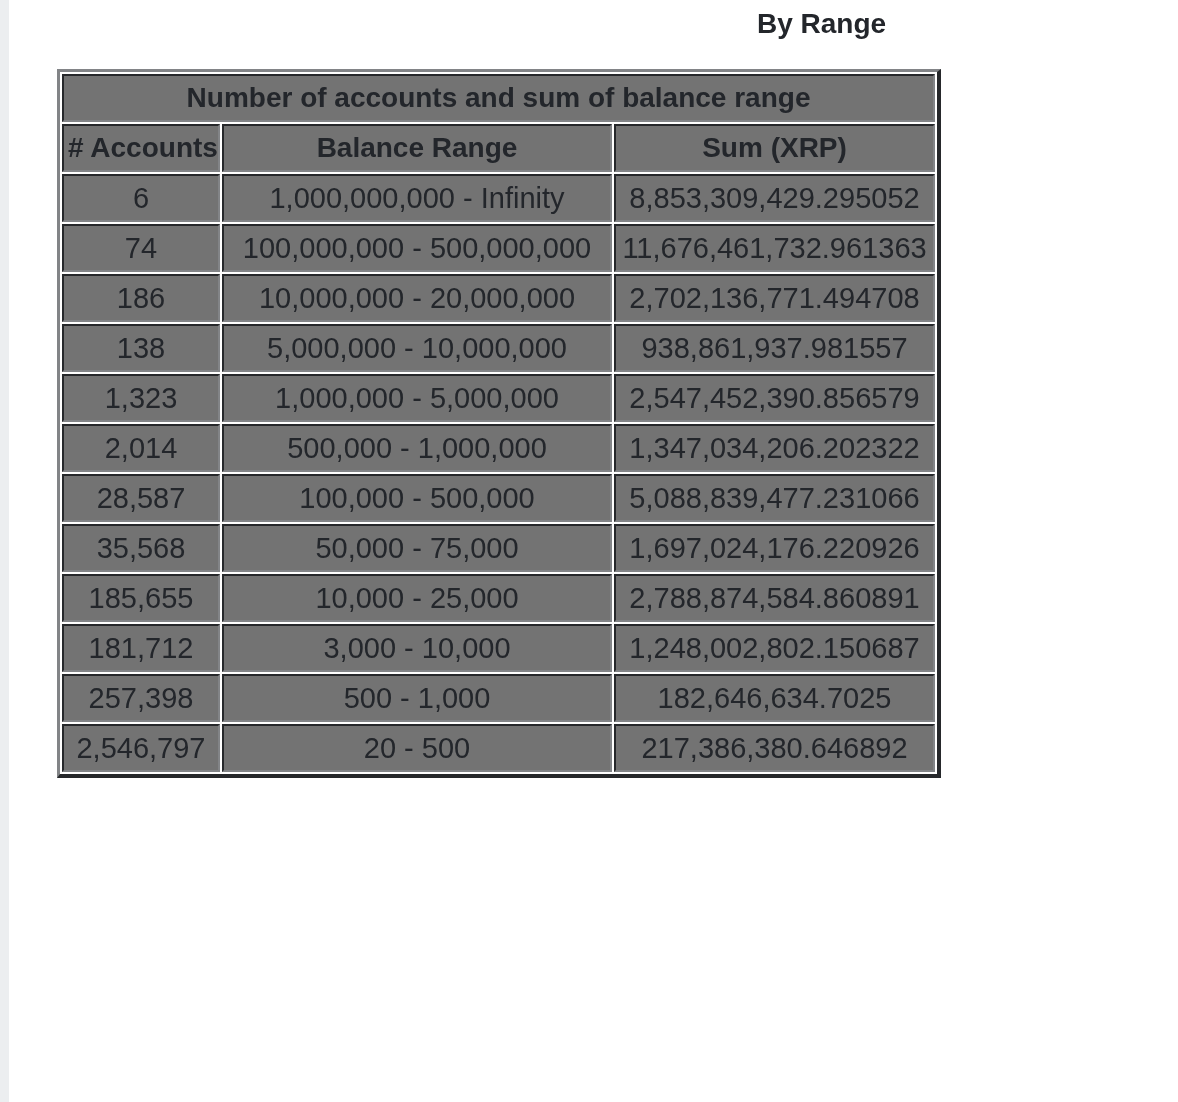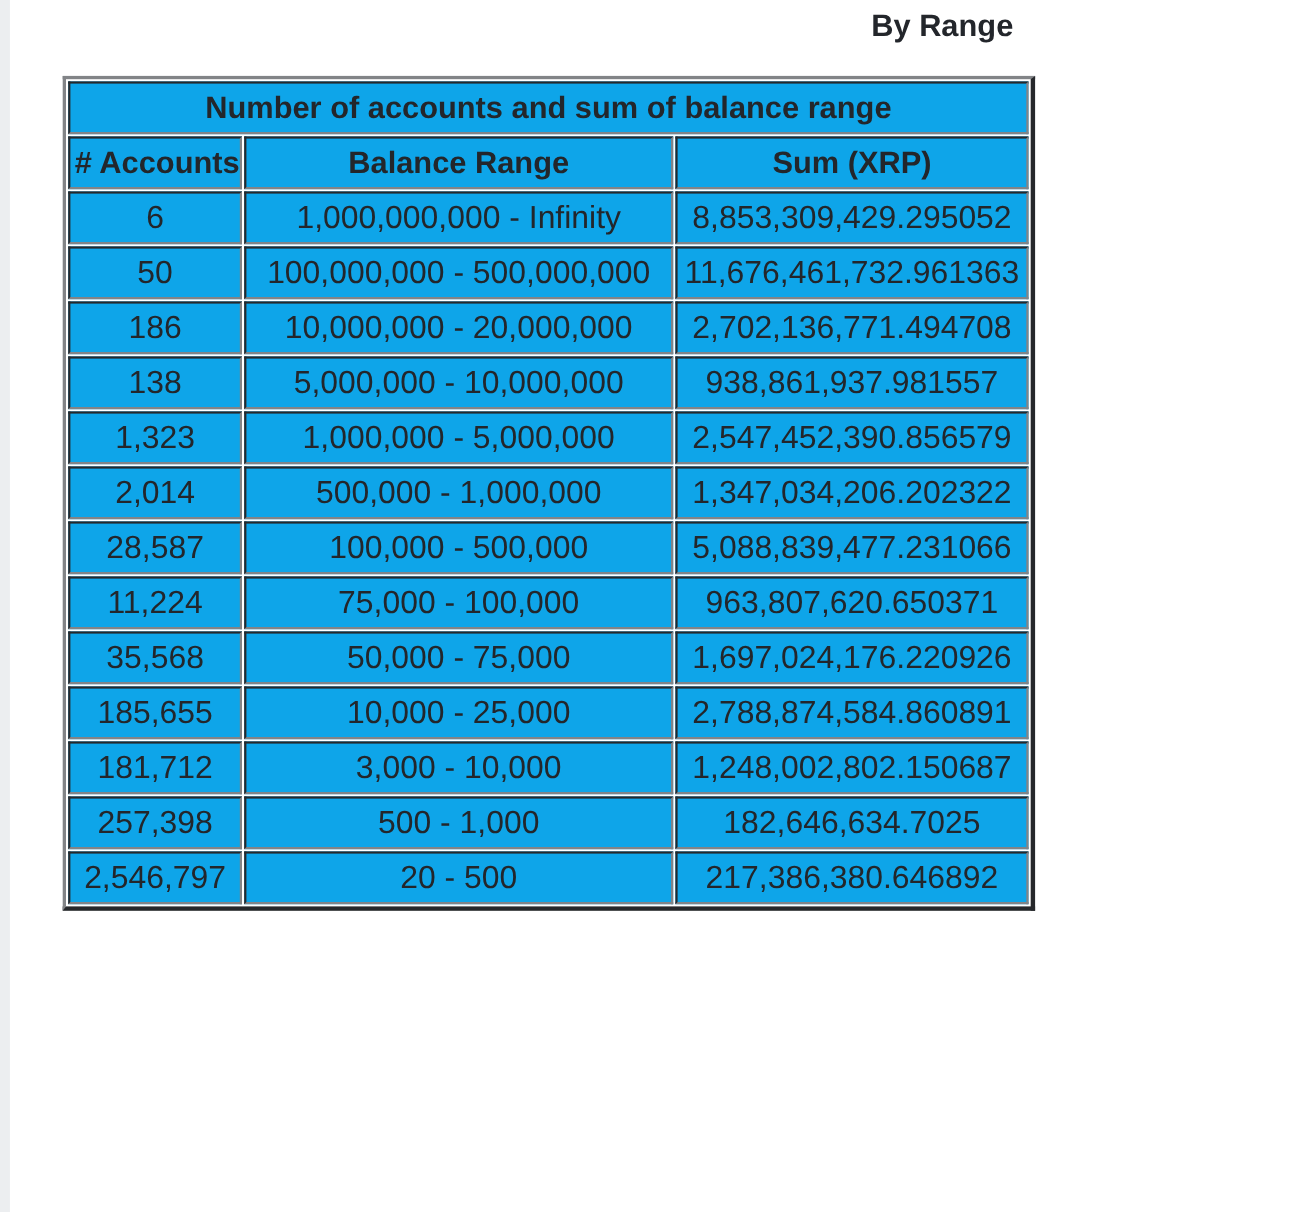--- a/index.html
+++ b/index.html
@@ -15,21 +15,21 @@
   }
   .left-strip {
     position: absolute;
     left: 0; top: 0;
     width: 9px;
     height: 1102px;
     background: var(--gutter, #eceef0);
   }
   .by-range {
     position: absolute;
-    left: 792px;
+    left: 757px;
     top: 8px;
     font-size: 28px;
     font-weight: 700;
     white-space: nowrap;
   }
   table.accounts-table {
     position: absolute;
     left: 57px;
     top: 69px;
     width: 884px;
@@ -39,21 +39,21 @@
     background: #ffffff;
     border-top: 3px solid var(--border-gray, #828487);
     border-left: 3px solid var(--border-gray, #828487);
     border-bottom: 4px solid var(--border-dark, #26282b);
     border-right: 4px solid var(--border-dark, #26282b);
   }
   col.c1 { width: 158px; }
   col.c2 { width: 390px; }
   col.c3 { width: 321px; }
   th, td {
-    background: #0ea5e9;
+    background: #737373;
     border-top: 2px solid var(--border-dark, #26282b);
     border-left: 2px solid var(--border-dark, #26282b);
     border-bottom: 2px solid var(--border-gray, #828487);
     border-right: 2px solid var(--border-gray, #828487);
     height: 48px;
     padding: 0 4px;
     text-align: center;
     vertical-align: middle;
     font-size: 29px;
     font-weight: 400;
@@ -85,21 +85,21 @@
       <th>Sum (XRP)</th>
     </tr>
   </thead>
   <tbody>
       <tr>
         <td>6</td>
         <td>1,000,000,000 - Infinity</td>
         <td>8,853,309,429.295052</td>
       </tr>
       <tr>
-        <td>50</td>
+        <td>74</td>
         <td>100,000,000 - 500,000,000</td>
         <td>11,676,461,732.961363</td>
       </tr>
       <tr>
         <td>186</td>
         <td>10,000,000 - 20,000,000</td>
         <td>2,702,136,771.494708</td>
       </tr>
       <tr>
         <td>138</td>
@@ -113,25 +113,20 @@
       </tr>
       <tr>
         <td>2,014</td>
         <td>500,000 - 1,000,000</td>
         <td>1,347,034,206.202322</td>
       </tr>
       <tr>
         <td>28,587</td>
         <td>100,000 - 500,000</td>
         <td>5,088,839,477.231066</td>
-      </tr>
-      <tr>
-        <td>11,224</td>
-        <td>75,000 - 100,000</td>
-        <td>963,807,620.650371</td>
       </tr>
       <tr>
         <td>35,568</td>
         <td>50,000 - 75,000</td>
         <td>1,697,024,176.220926</td>
       </tr>
       <tr>
         <td>185,655</td>
         <td>10,000 - 25,000</td>
         <td>2,788,874,584.860891</td>

